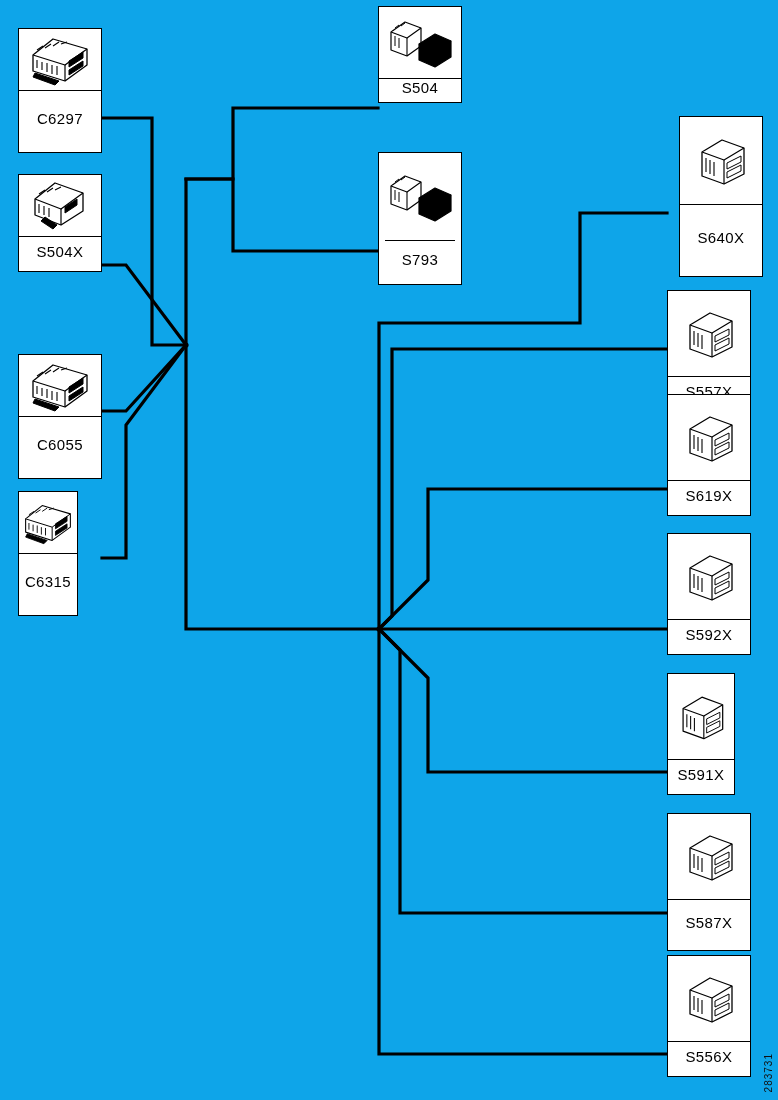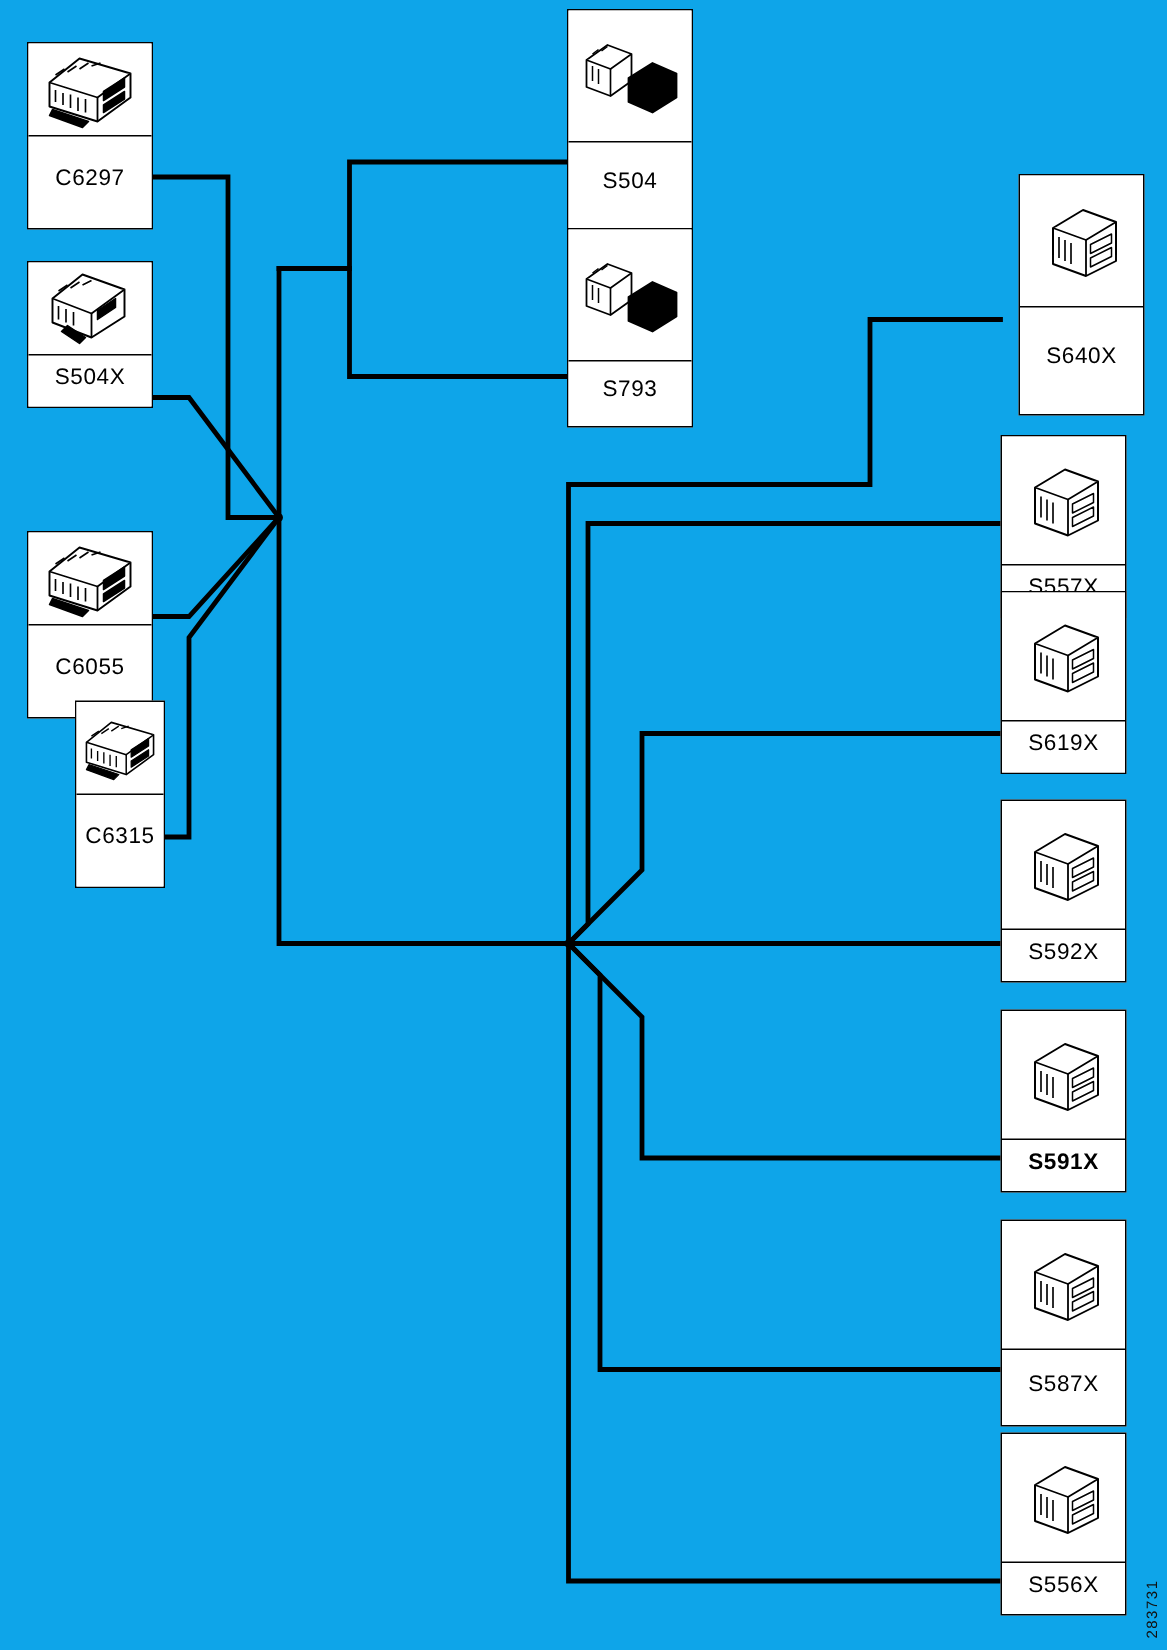--- a/index.html
+++ b/index.html
@@ -140,51 +140,51 @@
             <path d="M40,34 L40,50" fill="none" stroke="#000" stroke-width="1.2" stroke-linejoin="round"></path>
             <path d="M12,19 L18,15 M20,17 L26,13 M28,15 L34,11 M36,13 L42,11" fill="none" stroke="#000" stroke-width="1.1" stroke-linejoin="round"></path>
             <path d="M12,29 L12,37 M17,31 L17,39 M22,32 L22,41 M27,34 L27,43 M32,35 L32,44" fill="none" stroke="#000" stroke-width="1.1" stroke-linejoin="round"></path>
             <path d="M44,30 L58,21 L58,27 L44,36 Z" fill="#000" stroke="#000" stroke-width="1" stroke-linejoin="round"></path>
             <path d="M44,39 L58,30 L58,35 L44,44 Z" fill="#000" stroke="#000" stroke-width="1" stroke-linejoin="round"></path>
             <path d="M10,42 L34,50 L30,54 L8,46 Z" fill="#000" stroke="#000" stroke-width="1" stroke-linejoin="round"></path>
           </svg>
         </div>
         <div class="connector-label">C6055</div>
       </div>
-      <div class="connector-node" style="left: 18px; top: 467px; width: 60px; height: 125px; margin-left: 32px;">
+      <div class="connector-node" style="left: 18px; top: 491px; width: 60px; height: 125px;">
         <div class="connector-image" style="height: 62px;">
           <svg width="70" height="58" viewBox="0 0 70 58">
             <path d="M8,24 L28,8 L62,18 L62,34 L40,50 L8,40 Z" fill="#fff" stroke="#000" stroke-width="1.3" stroke-linejoin="round"></path>
             <path d="M8,24 L40,34 L62,18" fill="#fff" stroke="#000" stroke-width="1.2" stroke-linejoin="round"></path>
             <path d="M40,34 L40,50" fill="none" stroke="#000" stroke-width="1.2" stroke-linejoin="round"></path>
             <path d="M12,19 L18,15 M20,17 L26,13 M28,15 L34,11 M36,13 L42,11" fill="none" stroke="#000" stroke-width="1.1" stroke-linejoin="round"></path>
             <path d="M12,29 L12,37 M17,31 L17,39 M22,32 L22,41 M27,34 L27,43 M32,35 L32,44" fill="none" stroke="#000" stroke-width="1.1" stroke-linejoin="round"></path>
             <path d="M44,30 L58,21 L58,27 L44,36 Z" fill="#000" stroke="#000" stroke-width="1" stroke-linejoin="round"></path>
             <path d="M44,39 L58,30 L58,35 L44,44 Z" fill="#000" stroke="#000" stroke-width="1" stroke-linejoin="round"></path>
             <path d="M10,42 L34,50 L30,54 L8,46 Z" fill="#000" stroke="#000" stroke-width="1" stroke-linejoin="round"></path>
           </svg>
         </div>
         <div class="connector-label">C6315</div>
       </div>
-      <div class="connector-node" style="left: 378px; top: 6px; width: 84px; height: 147px;">
+      <div class="connector-node" style="left: 378px; top: 6px; width: 84px; height: 97px;">
         <div class="connector-image" style="height: 88px;">
           <svg width="70" height="58" viewBox="0 0 70 58">
             <path d="M6,18 L20,8 L36,14 L36,32 L22,42 L6,36 Z" fill="#fff" stroke="#000" stroke-width="1.2" stroke-linejoin="round"></path>
             <path d="M6,18 L22,24 L36,14" fill="#fff" stroke="#000" stroke-width="1.1" stroke-linejoin="round"></path>
             <path d="M22,24 L22,42" fill="none" stroke="#000" stroke-width="1.1" stroke-linejoin="round"></path>
             <path d="M10,14 L14,11 M16,12 L20,9 M10,22 L10,32 M14,24 L14,34" fill="none" stroke="#000" stroke-width="1" stroke-linejoin="round"></path>
             <path d="M34,30 L50,20 L66,27 L66,43 L50,53 L34,46 Z" fill="#000" stroke="#000" stroke-width="1.2" stroke-linejoin="round"></path>
             <path d="M34,30 L50,37 L66,27" fill="#000" stroke="#000" stroke-width="1.1" stroke-linejoin="round"></path>
             <path d="M50,37 L50,53" fill="none" stroke="#000" stroke-width="1.1" stroke-linejoin="round"></path>
             <path d="M39,32 L43,30 M46,34 L50,32 M54,33 L58,31" fill="none" stroke="#000" stroke-width="1" stroke-linejoin="round"></path>
           </svg>
         </div>
         <div class="connector-label">S504</div>
       </div>
-      <div class="connector-node" style="left: 378px; top: 152px; width: 84px; height: 133px;">
+      <div class="connector-node" style="left: 378px; top: 152px; width: 84px; height: 133px; align-items: center;">
         <div class="connector-image" style="height: 88px;">
           <svg width="70" height="58" viewBox="0 0 70 58">
             <path d="M6,18 L20,8 L36,14 L36,32 L22,42 L6,36 Z" fill="#fff" stroke="#000" stroke-width="1.2" stroke-linejoin="round"></path>
             <path d="M6,18 L22,24 L36,14" fill="#fff" stroke="#000" stroke-width="1.1" stroke-linejoin="round"></path>
             <path d="M22,24 L22,42" fill="none" stroke="#000" stroke-width="1.1" stroke-linejoin="round"></path>
             <path d="M10,14 L14,11 M16,12 L20,9 M10,22 L10,32 M14,24 L14,34" fill="none" stroke="#000" stroke-width="1" stroke-linejoin="round"></path>
             <path d="M34,30 L50,20 L66,27 L66,43 L50,53 L34,46 Z" fill="#000" stroke="#000" stroke-width="1.2" stroke-linejoin="round"></path>
             <path d="M34,30 L50,37 L66,27" fill="#000" stroke="#000" stroke-width="1.1" stroke-linejoin="round"></path>
             <path d="M50,37 L50,53" fill="none" stroke="#000" stroke-width="1.1" stroke-linejoin="round"></path>
             <path d="M39,32 L43,30 M46,34 L50,32 M54,33 L58,31" fill="none" stroke="#000" stroke-width="1" stroke-linejoin="round"></path>
@@ -237,21 +237,21 @@
             <path d="M16,20 L36,8 L58,16 L58,42 L38,52 L16,44 Z" fill="#fff" stroke="#000" stroke-width="1.3" stroke-linejoin="round"></path>
             <path d="M16,20 L38,28 L58,16" fill="#fff" stroke="#000" stroke-width="1.2" stroke-linejoin="round"></path>
             <path d="M38,28 L38,52" fill="none" stroke="#000" stroke-width="1.2" stroke-linejoin="round"></path>
             <path d="M20,26 L20,40 M24,28 L24,42 M28,30 L28,44" fill="none" stroke="#000" stroke-width="1.1" stroke-linejoin="round"></path>
             <path d="M41,31 L55,24 L55,30 L41,37 Z" fill="#fff" stroke="#000" stroke-width="1" stroke-linejoin="round"></path>
             <path d="M41,40 L55,33 L55,39 L41,46 Z" fill="#fff" stroke="#000" stroke-width="1" stroke-linejoin="round"></path>
           </svg>
         </div>
         <div class="connector-label">S592X</div>
       </div>
-      <div class="connector-node" style="left: 667px; top: 673px; width: 84px; height: 122px; font-weight: bold;">
+      <div class="connector-node" style="left: 667px; top: 673px; width: 68px; height: 122px;">
         <div class="connector-image" style="height: 86px;">
           <svg width="70" height="58" viewBox="0 0 70 58">
             <path d="M16,20 L36,8 L58,16 L58,42 L38,52 L16,44 Z" fill="#fff" stroke="#000" stroke-width="1.3" stroke-linejoin="round"></path>
             <path d="M16,20 L38,28 L58,16" fill="#fff" stroke="#000" stroke-width="1.2" stroke-linejoin="round"></path>
             <path d="M38,28 L38,52" fill="none" stroke="#000" stroke-width="1.2" stroke-linejoin="round"></path>
             <path d="M20,26 L20,40 M24,28 L24,42 M28,30 L28,44" fill="none" stroke="#000" stroke-width="1.1" stroke-linejoin="round"></path>
             <path d="M41,31 L55,24 L55,30 L41,37 Z" fill="#fff" stroke="#000" stroke-width="1" stroke-linejoin="round"></path>
             <path d="M41,40 L55,33 L55,39 L41,46 Z" fill="#fff" stroke="#000" stroke-width="1" stroke-linejoin="round"></path>
           </svg>
         </div>

